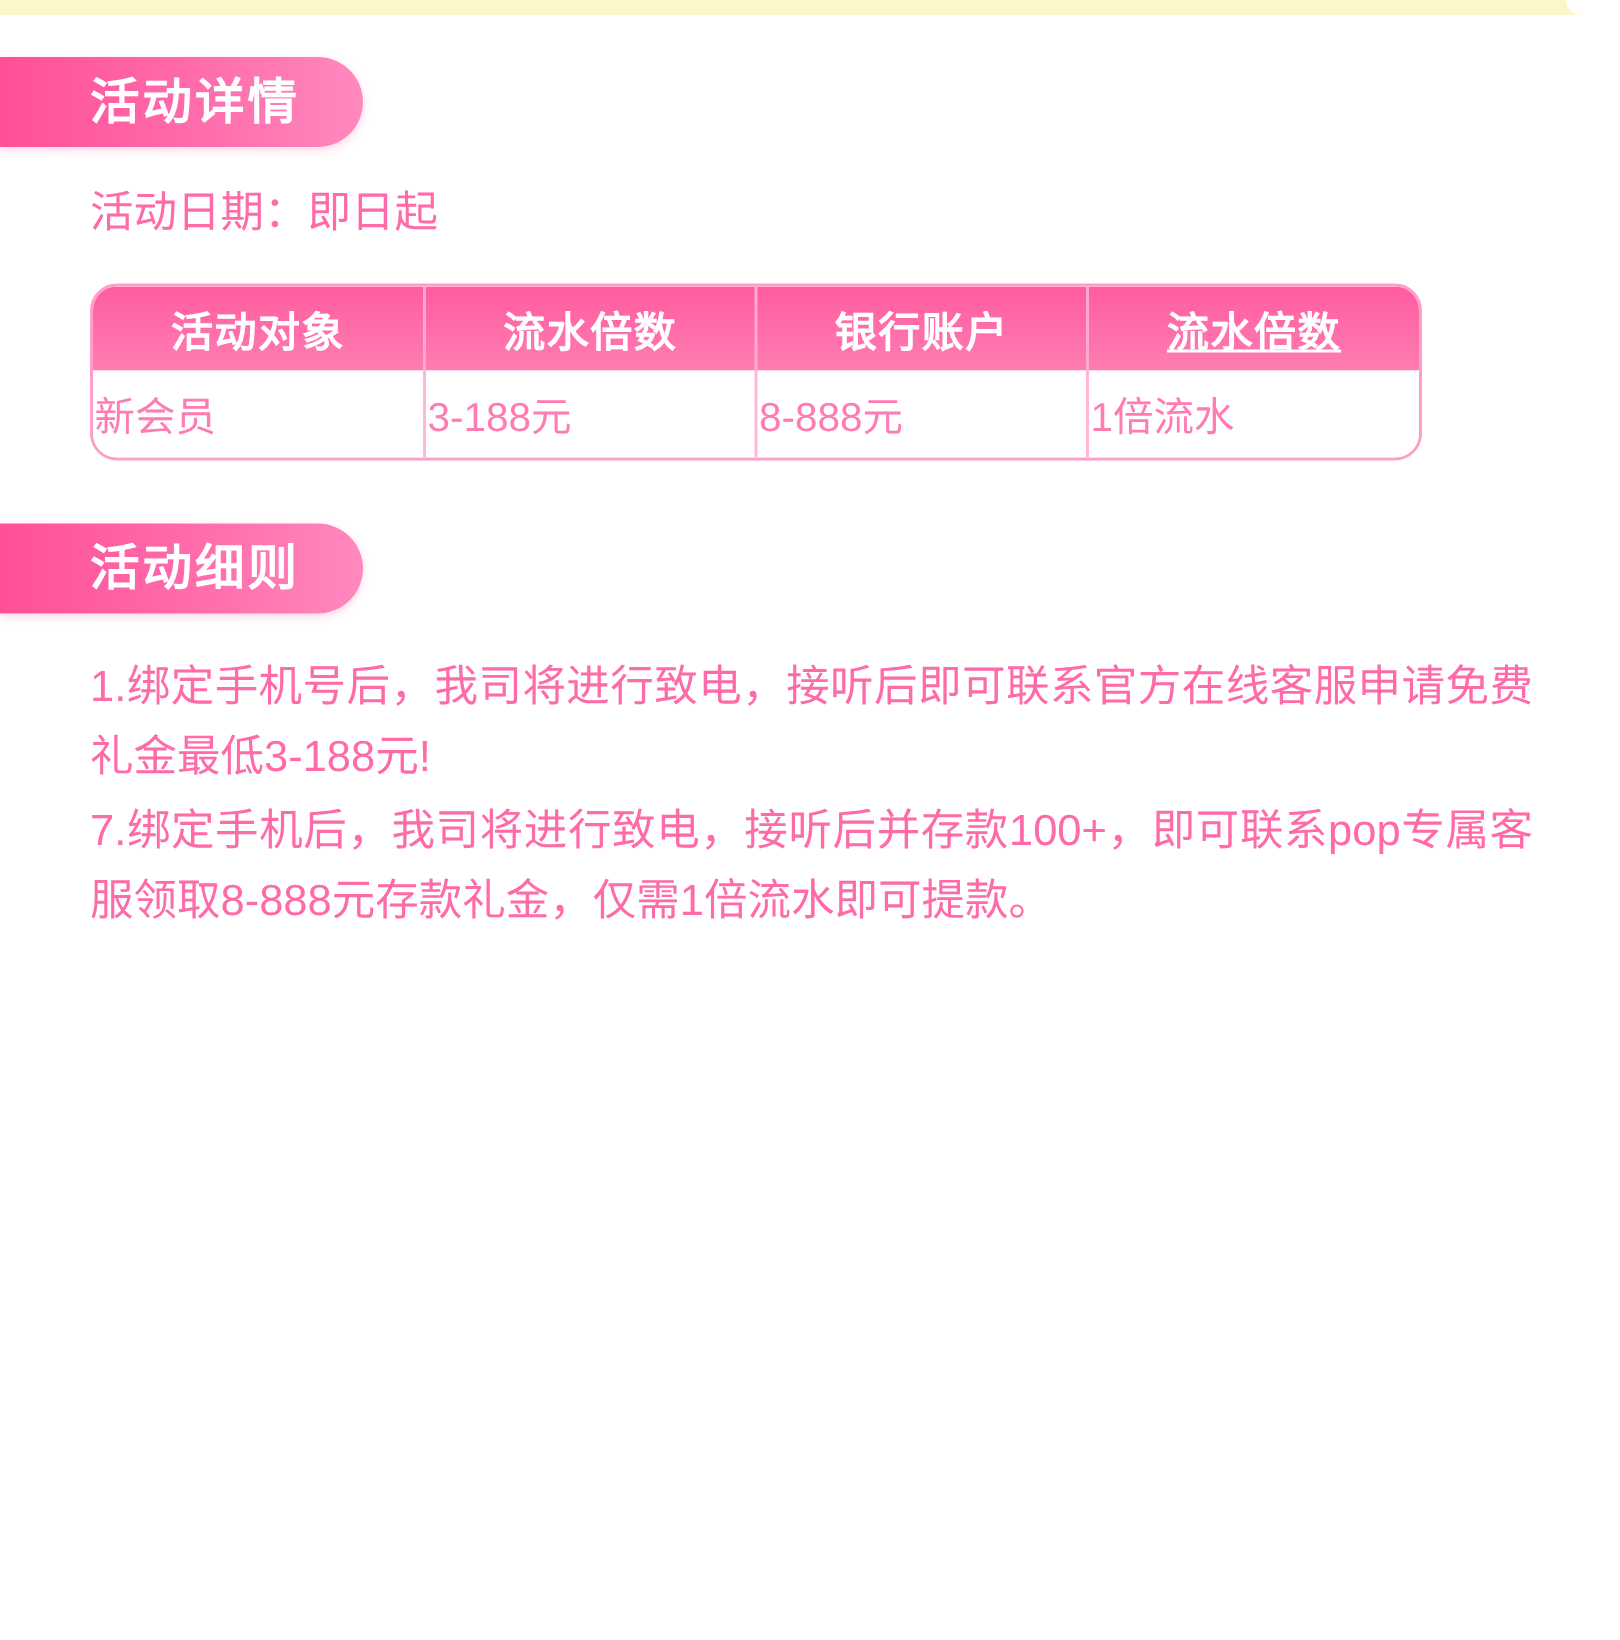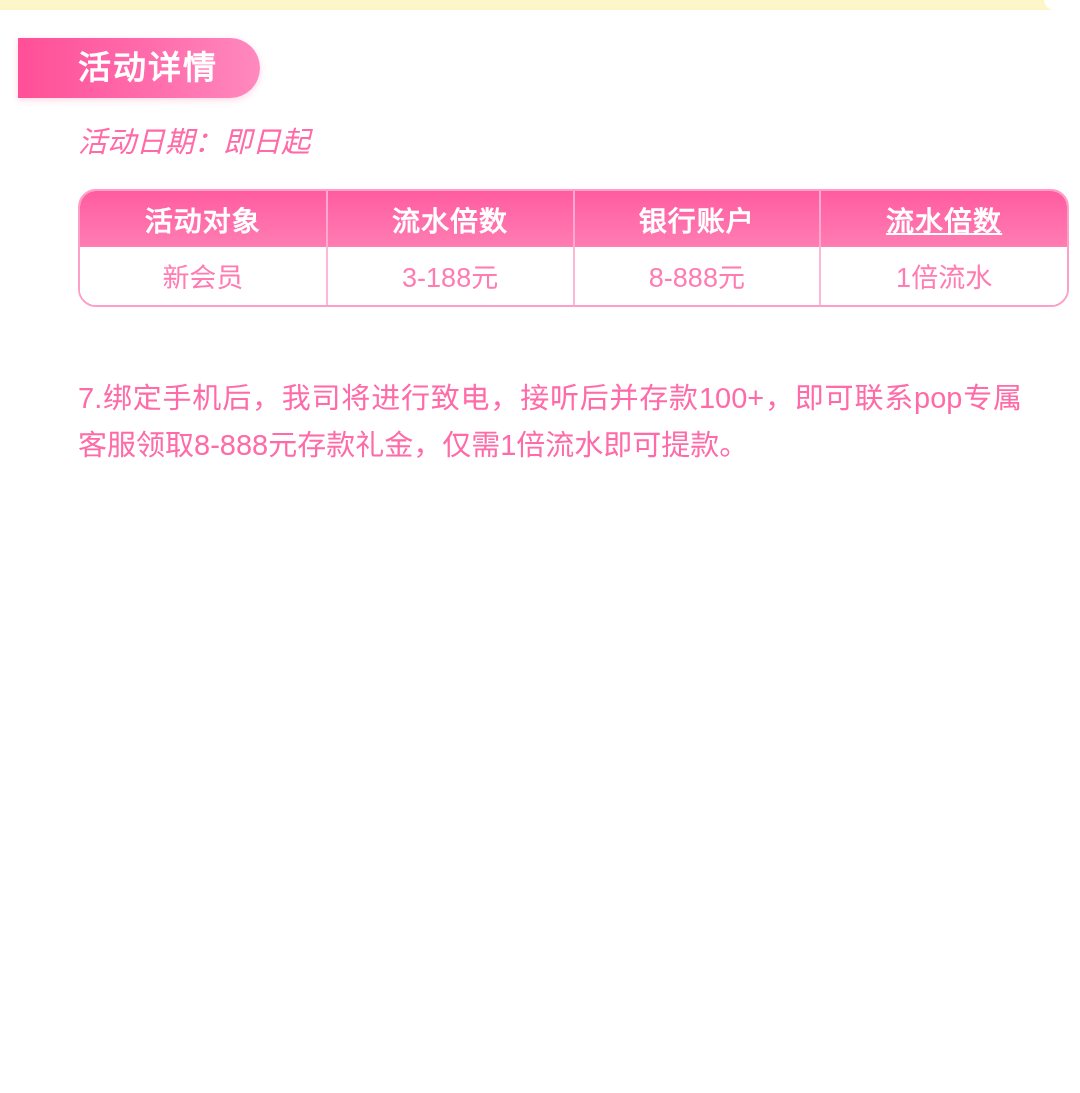--- a/index.html
+++ b/index.html
@@ -29,21 +29,20 @@
     right: 0; top: 0;
     width: 36px; height: 10px;
     background: #ffffff;
     border-bottom-left-radius: 10px;
   }
 
   .page {
     position: absolute;
     top: 10px; left: 0;
     width: 1080px;
-    padding-left: 18px;
   }
 
   
   .pill {
     display: inline-block;
     height: 60px;
     line-height: 60px;
     padding: 0 42px 0 60px;
     margin-left: 0;
     color: #ffffff;
@@ -59,30 +58,30 @@
   .section-1 { padding-top: 28px; }
   .section-2 { padding-top: 28px; }
 
   .body-text {
     color: #ff6aa8;
     font-size: 28px;
     line-height: 1.55;
     padding-left: 60px;
     padding-right: 60px;
   }
-  .body-text .line { white-space: nowrap; font-style: italic; }
+  .body-text .line { white-space: nowrap; }
 
   .intro { margin-top: 22px; }
   .intro .l1 { font-size: 29px; }
   .intro .l2 { font-size: 29px; margin-top: 6px; }
 
   
   .table-wrap {
     margin: 24px 60px 0 60px;
-    width: 991px;
+    width: 888px;
     border: 2px solid #ff9ec8;
     border-radius: 18px;
     overflow: hidden;
     background: #fff;
   }
   table.promo {
     width: 100%;
     border-collapse: collapse;
     table-layout: fixed;
   }
@@ -94,21 +93,20 @@
     height: 56px;
     text-align: center;
     border-right: 2px solid #ffa9cf;
     letter-spacing: 1px;
   }
   table.promo thead th:last-child { border-right: none; text-decoration: underline; }
   table.promo tbody td {
     color: #ff7bb2;
     font-size: 27px;
     height: 58px;
-    text-align: center;
     background: #ffffff;
     border-right: 2px solid #ffb7d7;
     margin-left: 24px;
   }
   table.promo tbody td:last-child { border-right: none; }
 
   
   .rules {
     margin-top: 26px;
     padding-left: 60px;
@@ -153,20 +151,22 @@
             <td>3-188元</td>
             <td>8-888元</td>
             <td>1倍流水</td>
           </tr>
         </tbody>
       </table>
     </div>
   </div>
 
   <div class="section-2" style="padding-top:42px;">
+    <div class="pill">活动细则</div>
 
     <div class="rules">
+      <p>1.绑定手机号后，我司将进行致电，接听后即可联系官方在线客服申请免费礼金最低3-188元!</p>
       <p>7.绑定手机后，我司将进行致电，接听后并存款100+，即可联系pop专属客服领取8-888元存款礼金，仅需1倍流水即可提款。</p>
     </div>
   </div>
 
   <div class="spacer-bottom"></div>
 </div>
 
 </body></html>

